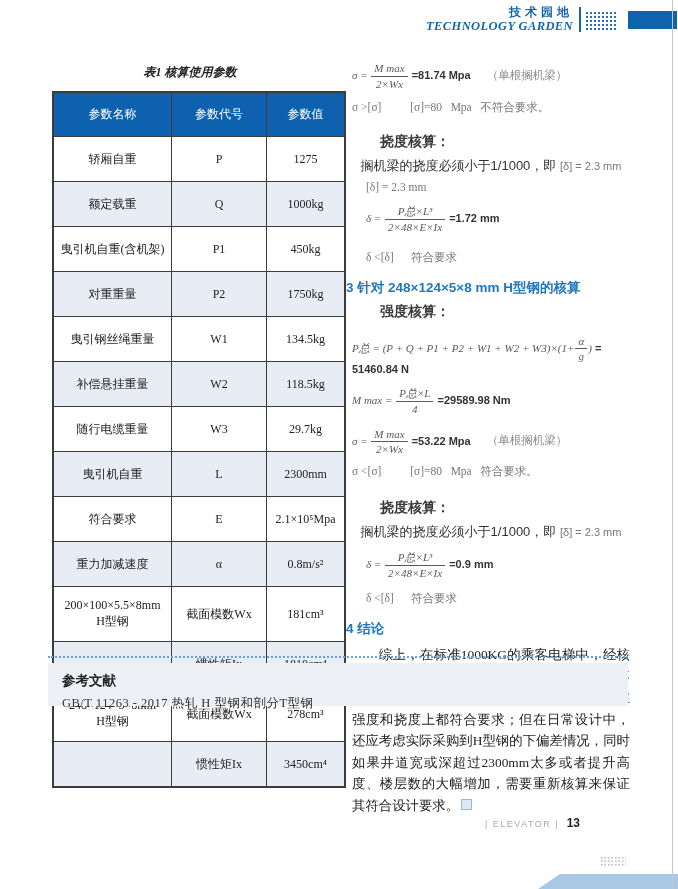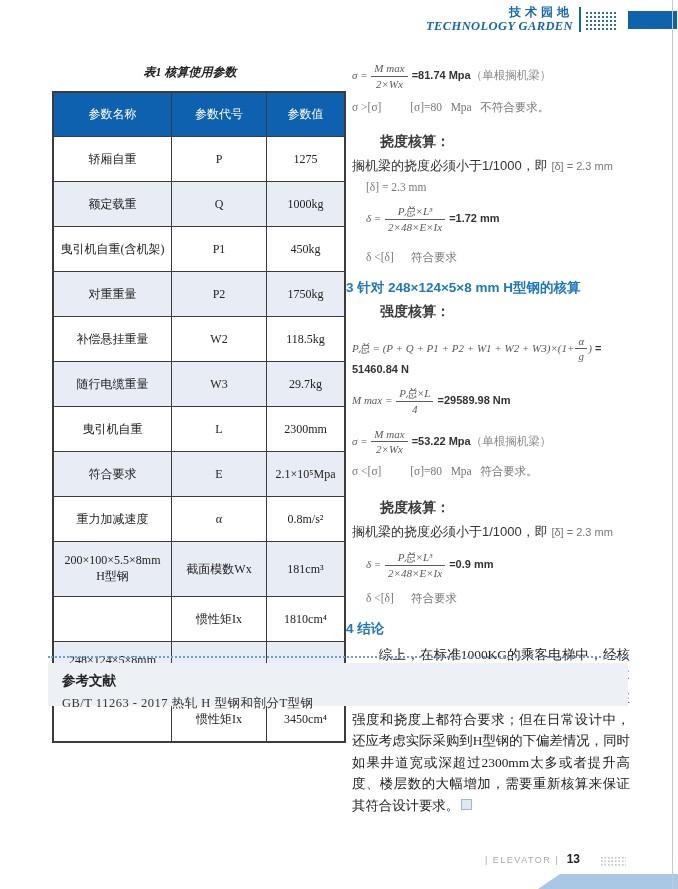--- a/index.html
+++ b/index.html
@@ -32,44 +32,44 @@
   td.c-code{width:90px;}
   td.c-val{width:73px;}
 
   
   .rcol{position:absolute;left:352px;top:62px;width:278px;}
   .f{font-family:"Liberation Serif",serif;font-style:italic;color:#5a5a5a;font-size:11px;line-height:1.15;}
   .frac{display:inline-block;text-align:center;vertical-align:middle;margin:0 1px;}
   .frac .num{display:block;border-bottom:1px solid #5a5a5a;padding:0 3px 1px;}
   .frac .den{display:block;padding:1px 3px 0;}
   .f .res{font-style:normal;font-family:"Liberation Sans",sans-serif;font-weight:bold;color:#333;}
-  .f .note{font-style:normal;color:#8a8a8a;font-size:11.5px;margin-left:0;}
+  .f .note{font-style:normal;color:#8a8a8a;font-size:11.5px;margin-left:16px;}
   .gline{font-size:11.5px;color:#787878;white-space:pre-wrap;font-family:"Liberation Serif",serif;}
   .btitle{font-size:14px;color:#3a3a3a;font-weight:bold;margin-left:28px;}
-  .btext{font-size:13px;color:#333;}
+  .btext{font-size:13px;color:#333;text-align:center;}
   .btext .tail{color:#777;font-size:11px;font-family:"Liberation Sans",sans-serif;}
   .heading{color:#2077be;font-size:13.5px;font-weight:bold;margin-left:-6px;}
   .concl{font-family:"Liberation Serif",serif;font-size:13.4px;color:#222;line-height:21.5px;
          text-align:justify;text-indent:2em;margin:0;}
   .endmark{display:inline-block;width:9px;height:9px;border:1px solid #9db8d2;background:#dfe8f2;
            vertical-align:baseline;margin-left:2px;}
 
   .m10{margin-top:10px;} .m6{margin-top:6px;} .m8{margin-top:8px;}
   .m12{margin-top:12px;} .m14{margin-top:14px;} .m16{margin-top:16px;}
   .m18{margin-top:18px;} .m20{margin-top:20px;}
   .ind{margin-left:14px;}
 
   
   .dotted-sep{position:absolute;left:48px;top:656px;width:580px;border-top:2px dotted #6d9fd4;}
   .refbox{position:absolute;left:48px;top:663px;width:580px;height:43px;background:#edf1f6;box-sizing:border-box;
           padding:9px 0 0 14px;}
   .ref-title{font-size:13.5px;font-weight:bold;color:#222;}
   .ref-item{font-size:12.5px;color:#333;margin-top:5px;font-family:"Liberation Serif",serif;letter-spacing:0.5px;}
 
-  .footer{position:absolute;top:849px;right:98px;white-space:nowrap;}
+  .footer{position:absolute;top:813px;right:98px;white-space:nowrap;}
   .footer .journal{color:#a9a9a9;font-size:9px;letter-spacing:1.5px;}
   .footer .pageno{color:#222;font-size:12px;font-weight:bold;margin-left:3px;}
   .footer-dots{position:absolute;top:856px;right:52px;width:26px;height:10px;
                background-image:radial-gradient(#c4c4c4 1px,transparent 1.1px);background-size:3.5px 3.5px;}
   .corner{position:absolute;right:0;bottom:0;width:140px;height:15px;background:#a9c8e6;
           clip-path:polygon(22px 0,100% 0,100% 100%,0 100%);}
 </style>
 </head>
 <body>
 
@@ -106,20 +106,25 @@
         <td class="c-name">曳引机自重(含机架)</td>
         <td class="c-code">P1</td>
         <td class="c-val">450kg</td>
       </tr>
       <tr>
         <td class="c-name">对重重量</td>
         <td class="c-code">P2</td>
         <td class="c-val">1750kg</td>
       </tr>
       <tr>
+        <td class="c-name">曳引钢丝绳重量</td>
+        <td class="c-code">W1</td>
+        <td class="c-val">134.5kg</td>
+      </tr>
+      <tr>
         <td class="c-name">补偿悬挂重量</td>
         <td class="c-code">W2</td>
         <td class="c-val">118.5kg</td>
       </tr>
       <tr>
         <td class="c-name">随行电缆重量</td>
         <td class="c-code">W3</td>
         <td class="c-val">29.7kg</td>
       </tr>
       <tr>

